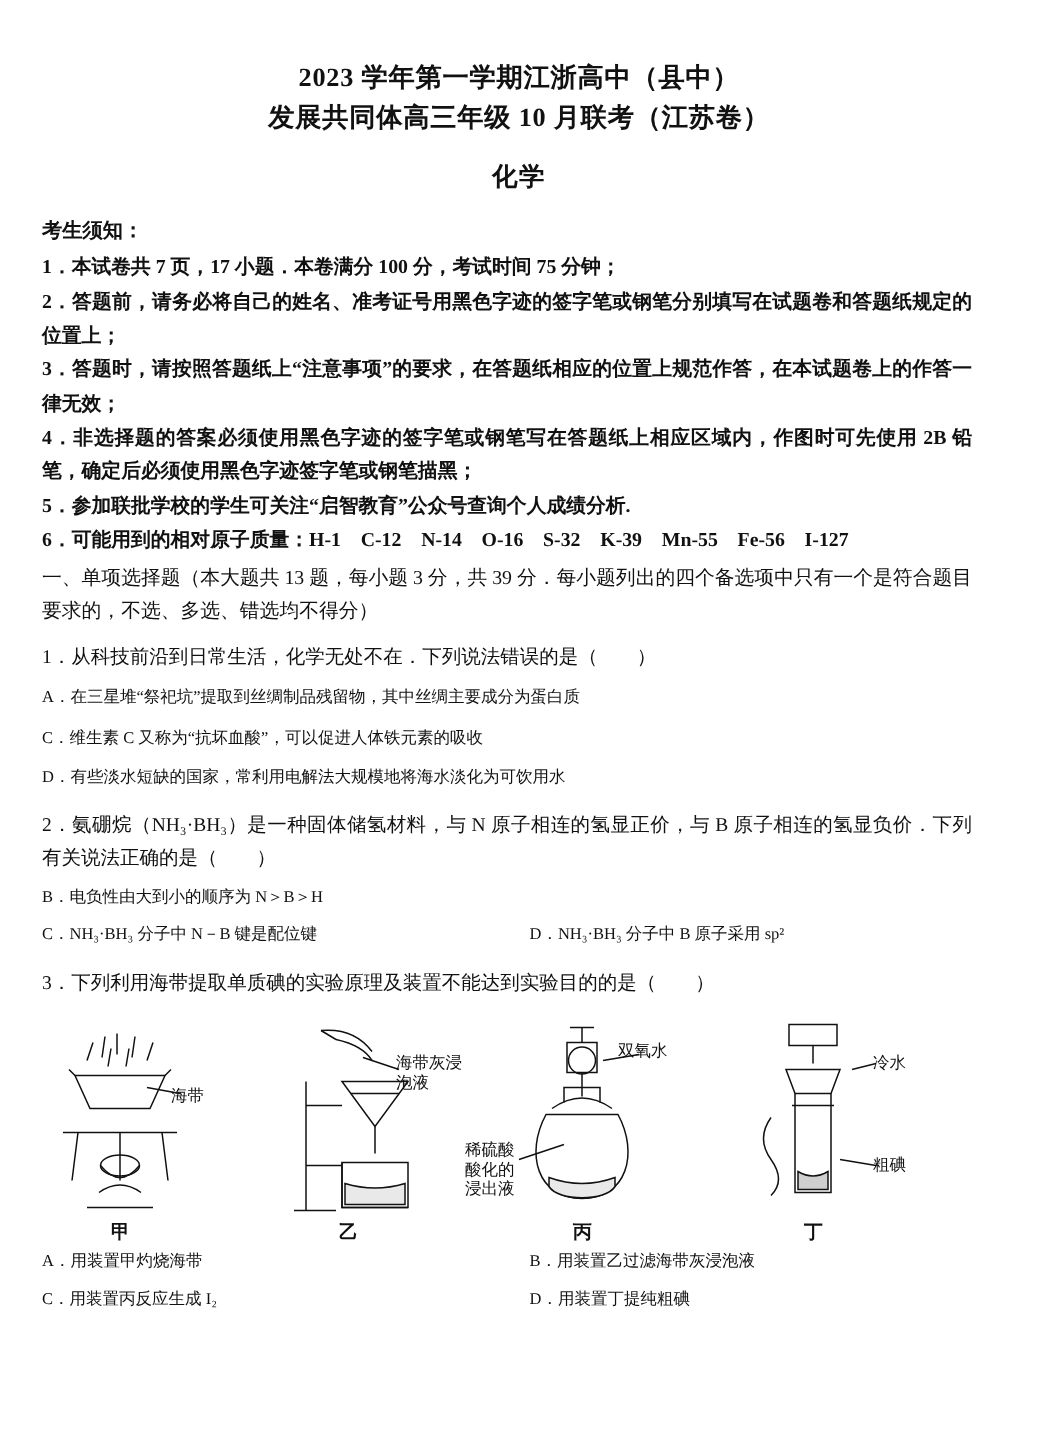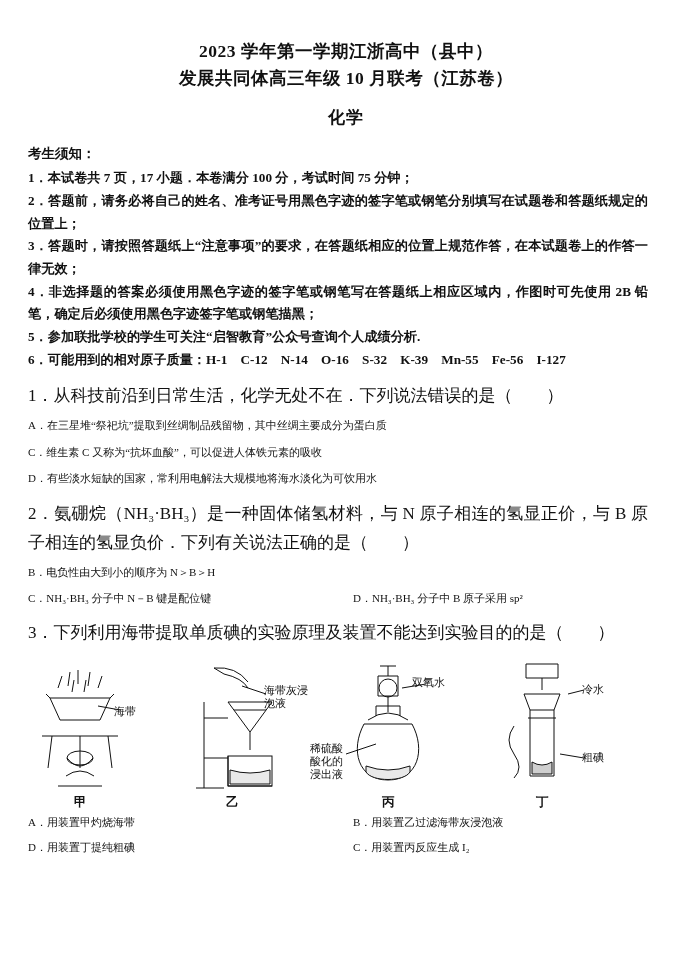--- a/index.html
+++ b/index.html
@@ -53,21 +53,21 @@
     text-align: justify;
     font-weight: bold;
   }
   .sec-head {
     font-size: 13.2px;
     line-height: 1.7;
     margin-top: 2px;
     text-align: justify;
   }
   .q {
-    font-size: 17px;
+    font-size: 13px;
     line-height: 1.75;
     margin-top: 9px;
     text-align: justify;
   }
   .opts {
     font-size: 11px;
     line-height: 1.95;
   }
   .opt-row {
     display: flex;
@@ -112,20 +112,21 @@
 
     <div class="notice-item">1．本试卷共 7 页，17 小题．本卷满分 100 分，考试时间 75 分钟；</div>
     <div class="notice-item">2．答题前，请务必将自己的姓名、准考证号用黑色字迹的签字笔或钢笔分别填写在试题卷和答题纸规定的位置上；</div>
     <div class="notice-item">3．答题时，请按照答题纸上“注意事项”的要求，在答题纸相应的位置上规范作答，在本试题卷上的作答一律无效；</div>
     <div class="notice-item">4．非选择题的答案必须使用黑色字迹的签字笔或钢笔写在答题纸上相应区域内，作图时可先使用 2B 铅笔，确定后必须使用黑色字迹签字笔或钢笔描黑；</div>
     <div class="notice-item">5．参加联批学校的学生可关注“启智教育”公众号查询个人成绩分析.</div>
     <div class="notice-item">
       <span>6．可能用到的相对原子质量：</span><span>H-1　C-12　N-14　O-16　S-32　K-39　Mn-55　Fe-56　I-127</span>
     </div>
 
+    <div class="sec-head">一、单项选择题（本大题共 13 题，每小题 3 分，共 39 分．每小题列出的四个备选项中只有一个是符合题目要求的，不选、多选、错选均不得分）</div>
 
     <div class="q">
       <span>1．</span><span>从科技前沿到日常生活，化学无处不在．下列说法错误的是（　　）</span>
     </div>
     <div class="opts">
       <div class="opt">A．在三星堆“祭祀坑”提取到丝绸制品残留物，其中丝绸主要成分为蛋白质</div>
       <div class="opt">C．维生素 C 又称为“抗坏血酸”，可以促进人体铁元素的吸收</div>
       <div class="opt">D．有些淡水短缺的国家，常利用电解法大规模地将海水淡化为可饮用水</div>
     </div>
 
@@ -221,19 +222,19 @@
       <div class="fig-caption" style="left:354px; top:136px;">丙</div>
       <div class="fig-caption" style="left:508px; top:136px;">丁</div>
     </div>
 
     <div class="opts">
       <div class="opt-row">
         <div class="opt-half">A．用装置甲灼烧海带</div>
         <div class="opt-half">B．用装置乙过滤海带灰浸泡液</div>
       </div>
       <div class="opt-row">
+        <div class="opt-half">C．用装置丙反应生成 I₂</div>
         <div class="opt-half">D．用装置丁提纯粗碘</div>
-        <div class="opt-half">C．用装置丙反应生成 I₂</div>
       </div>
     </div>
 
   </div>
 </div>
 
 </body></html>

